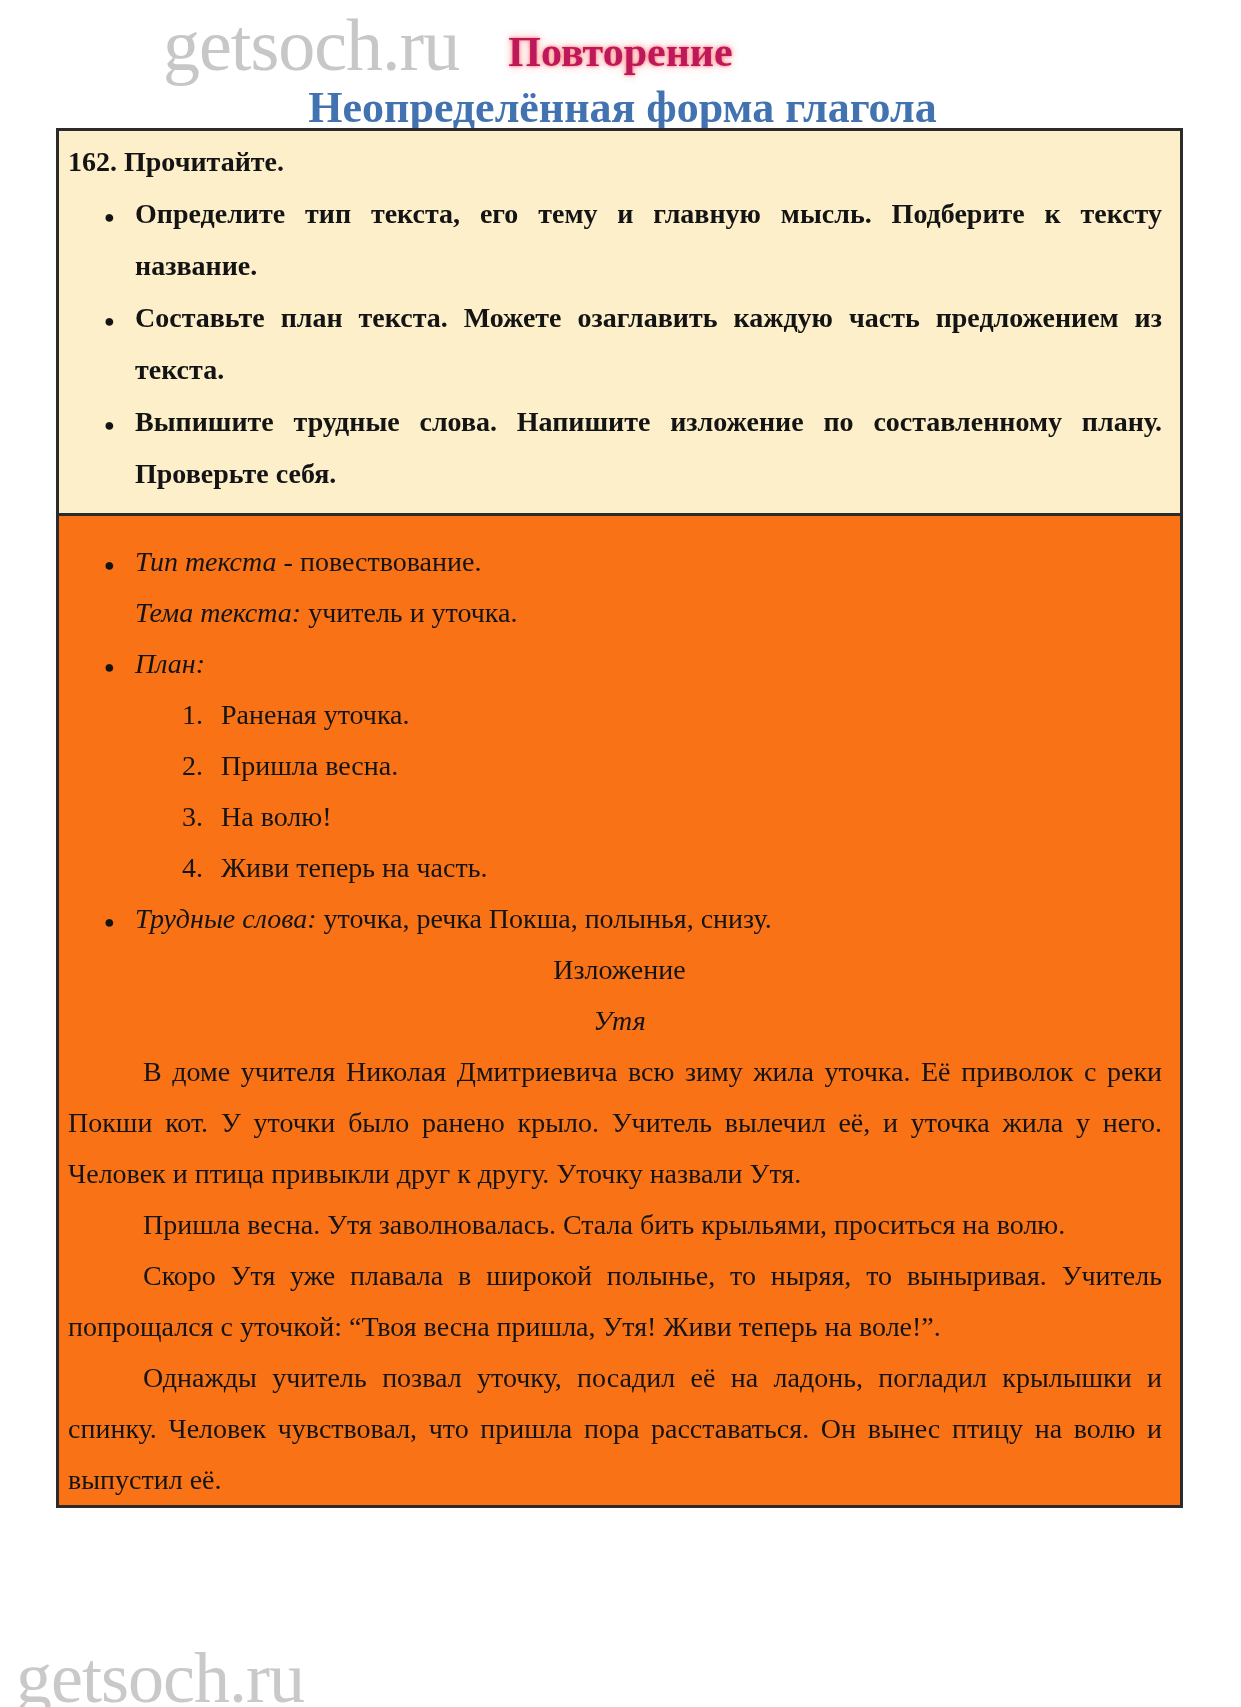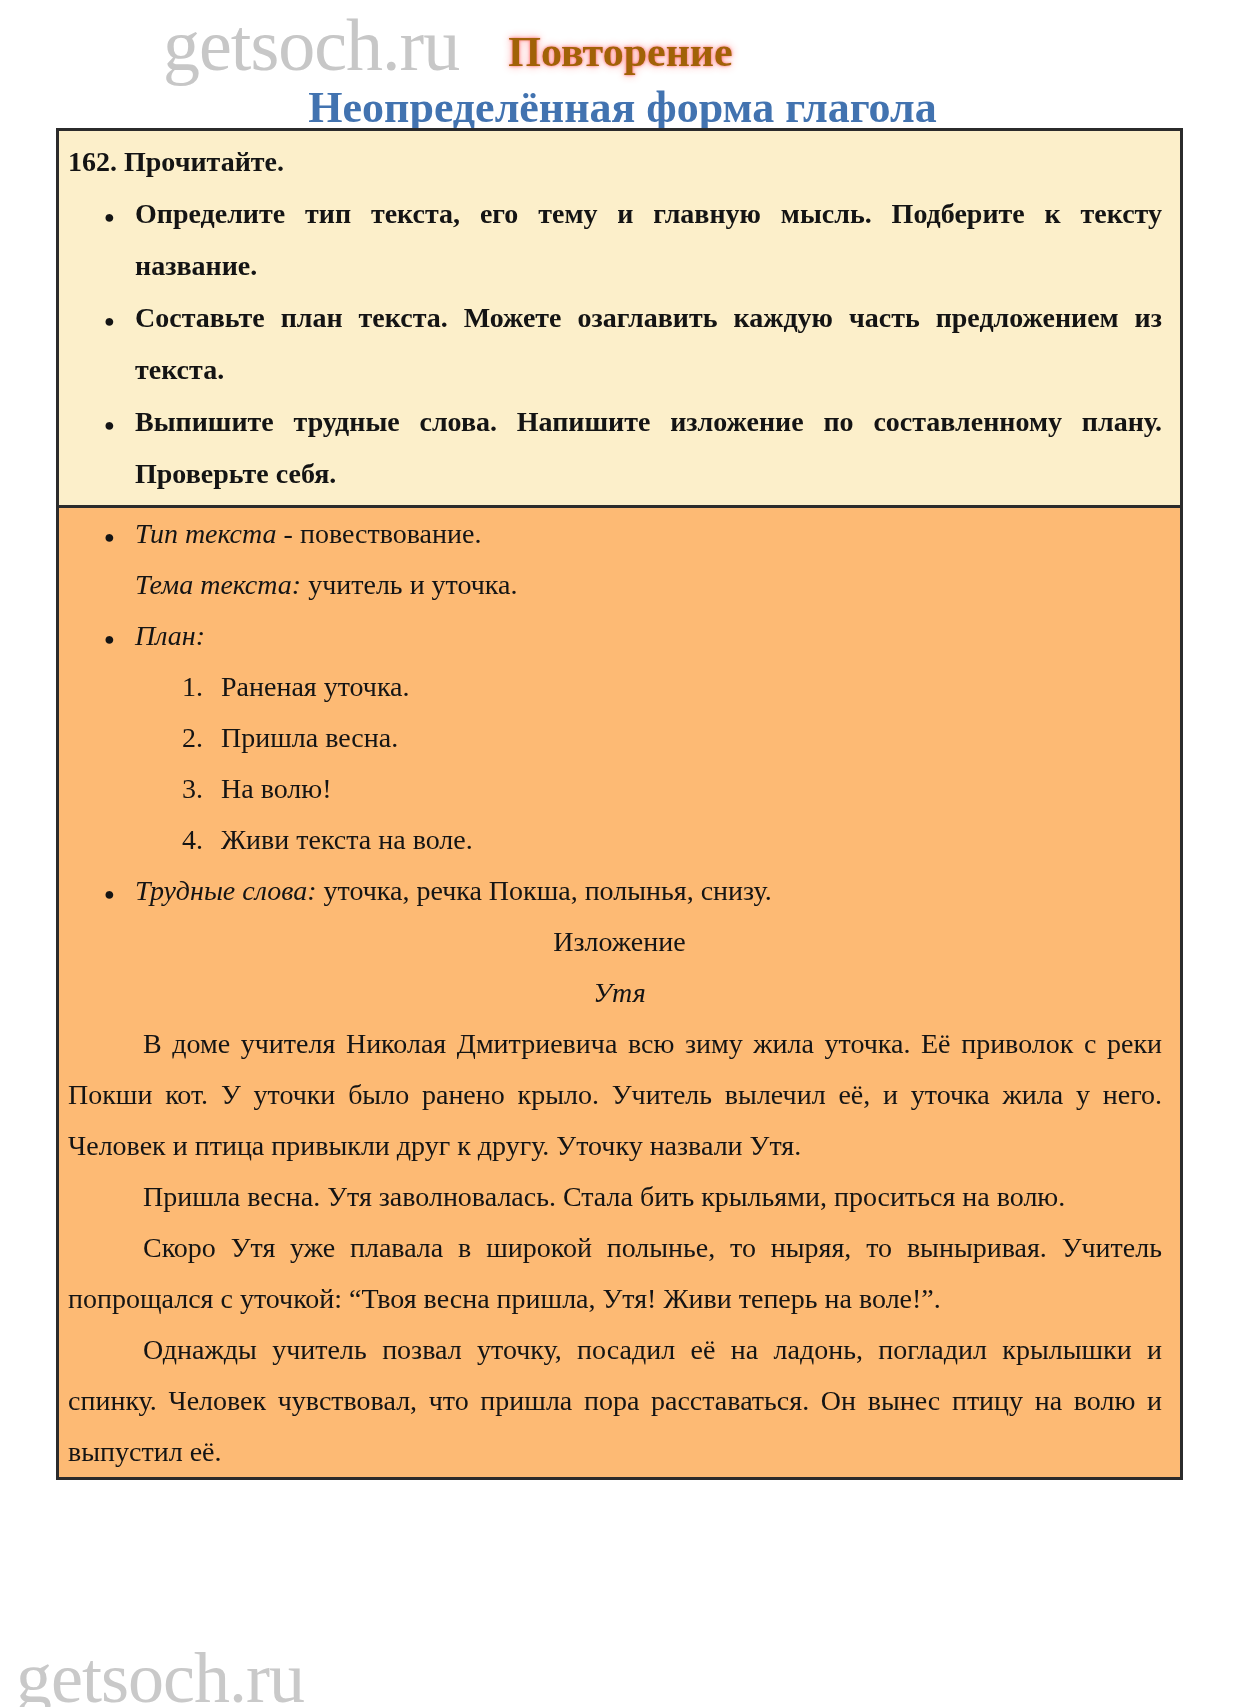--- a/index.html
+++ b/index.html
@@ -25,57 +25,57 @@
   #wm2{left:420px;top:350px;font-size:70px;opacity:.5;color:#ababab;}
   #wm3{left:722px;top:660px;color:#cccccc;}
   #wm4{left:148px;top:1070px;color:#cbcbcb;}
   #wm5{left:535px;top:1316px;opacity:.6;color:#bdbdbd;}
   #wm6{left:16px;top:1642px;color:#c9c9c9;}
   
   .title{
     position:absolute;left:0;top:28px;width:100%;
     text-align:center;
     font-size:42px;font-weight:bold;
-    color:#a16207;
+    color:#be185d;
     text-shadow:0 0 3px rgba(255,0,0,.55), 0 0 9px rgba(255,40,40,.45);
   }
   .subtitle{
     position:absolute;left:2px;top:82px;width:100%;
     text-align:center;
     font-size:44px;font-weight:bold;
     color:#4273b0;
   }
   
   .sheet{
     position:absolute;left:56px;top:128px;
     width:1127px;
     box-sizing:border-box;
     border:3px solid #2b2b2b;
     background:#ffffff;
   }
   .task-box{
     background:#fcefca;
     border-bottom:3px solid #2b2b2b;
-    padding:5px 18px 5px 0;
+    padding:5px 18px 13px 0;
     font-size:28px;font-weight:bold;line-height:52px;
   }
   .task-head{padding-left:9px;}
   .tbullet,.abullet{
     position:relative;
     padding-left:76px;
     text-align:justify;
   }
   .dot{
     position:absolute;left:45px;top:0;
     line-height:inherit;
   }
   .dot::before{content:"\25CF";font-size:18px;}
   .answer-box{
-    background:#fdba74;
-    padding:0 18px 0 0;
+    background:#f97316;
+    padding:20px 18px 0 0;
     font-size:28px;line-height:51px;
   }
   .alabel{font-style:italic;}
   .plan-item{position:relative;padding-left:162px;}
   .pnum{position:absolute;left:123px;top:0;}
   .center-line{text-align:center;padding-left:18px;}
   .italic{font-style:italic;}
   .para{
     padding-left:9px;
     text-indent:75px;
@@ -138,21 +138,21 @@
     <div class="plan-item">
       <span class="pnum">2.</span>
       <span>Пришла весна.</span>
     </div>
     <div class="plan-item">
       <span class="pnum">3.</span>
       <span>На волю!</span>
     </div>
     <div class="plan-item">
       <span class="pnum">4.</span>
-      <span>Живи текста на воле.</span>
+      <span>Живи теперь на часть.</span>
     </div>
 
     <div class="abullet">
       <span class="dot"></span>
       <span class="alabel">Трудные слова:</span> <span>уточка, речка Покша, полынья, снизу.</span>
     </div>
 
     <div class="center-line">Изложение</div>
     <div class="center-line italic">Утя</div>
 

